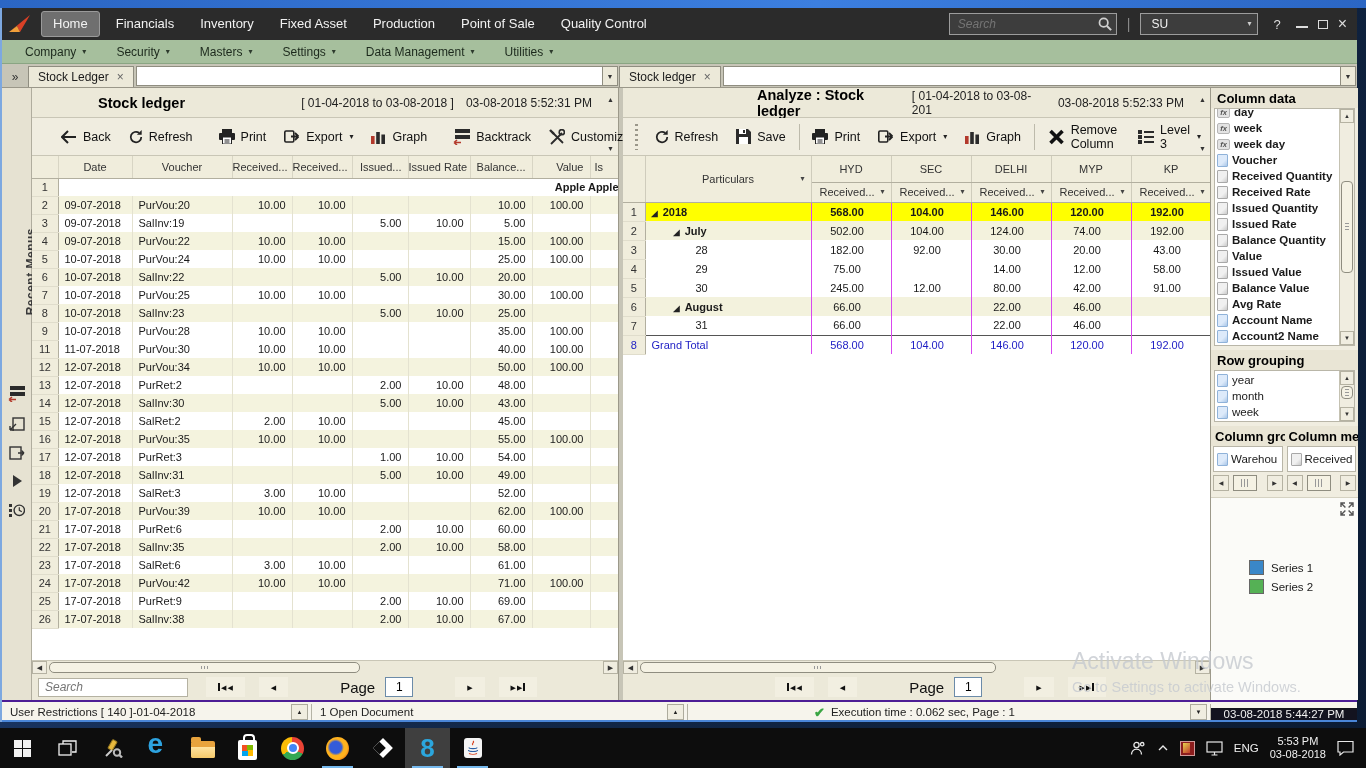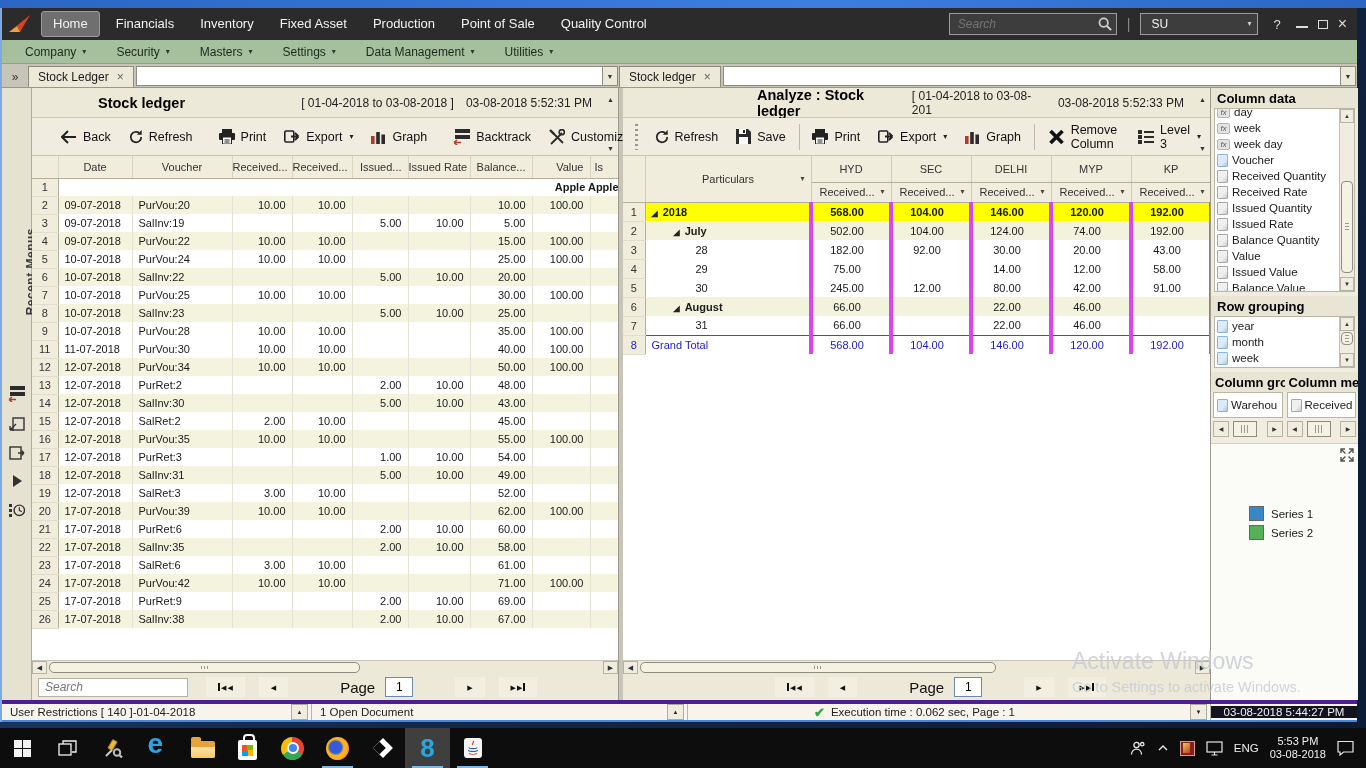--- a/index.html
+++ b/index.html
@@ -99,21 +99,21 @@
   .grid tr.even td:not(.rownum) { background:#f4f3de; }
   .grid td.txt { padding-left:6px; text-align:left; }
   .grid td.num { padding-right:6px; text-align:right; }
   .grid tr.group-row td.group-cell { font-weight:bold; padding-left:6px; text-align:right; }
 
   .pivot th { background:#f0eddc; border-right:1px solid #cfccbc; border-bottom:1px solid #b2af9f;
               font-weight:normal; color:#333; overflow:hidden; white-space:nowrap; position:relative; }
   .pivot th.h1 { height:26px; text-align:center; }
   .pivot th.h2 { height:20px; text-align:left; padding-left:8px; }
   .pivot th .flt { position:absolute; right:6px; top:50%; transform:translateY(-50%); font-size:8px; color:#444; }
-  .pivot td { border-right:4px solid #d946ef; height:19px; overflow:hidden; white-space:nowrap; }
+  .pivot td { border-right:1px solid #d946ef; height:19px; overflow:hidden; white-space:nowrap; }
   .pivot td.val { text-align:center; padding-right:8px; }
   .pivot td.plabel { text-align:left; }
   .pivot .exp { font-size:8px; margin-right:5px; color:#222; }
   .pivot tr.grp td:not(.rownum) { background:#f3f2dd; }
   .pivot tr.grp td.plabel { font-weight:bold; }
   .pivot tr.hl td:not(.rownum) { background:#ffff00; font-weight:bold; }
   .pivot tr.grand td { border-top:1px solid #555; color:#1c1cc4; }
 
   .hscroll { height:14px; display:flex; align-items:stretch; background:#ece9d9;
              border-top:1px solid #c9c6b6; flex:none; }
@@ -134,21 +134,21 @@
   .pg-btn span { font-size:7px; }
   .pg-bar { width:2px; height:8px; background:#111; }
   .pg-label { color:#111; font-size:15px; }
   .pg-num { width:28px; height:20px; border:1px solid #6b8ba9; background:#fff; text-align:center;
             font-size:12px; font-family:inherit; outline:none; }
 
   
   .sidebar { width:147px; background:#f0ede0; display:flex; flex-direction:column; flex:none; font-size:11.5px; }
   .sb-header { font-weight:bold; font-size:13px; padding:3px 6px 2px; color:#000; background:#e9e5d5; flex:none; }
   .sb-box { background:#fff; border:1px solid #b9b6a8; margin:0 3px; position:relative; overflow:hidden; }
-  .cd-box { height:184px; flex:none; } .rg-box { height:52px; flex:none;text-align:center; }
+  .cd-box { height:238px; flex:none;font-weight:bold; } .rg-box { height:52px; flex:none;text-align:center; }
   .sb-inner { padding:1px 2px; }
   .cd-box .sb-inner { margin-top:-6px; }
   .sb-item { display:flex; align-items:center; gap:4px; height:16px; overflow:hidden; white-space:nowrap; }
   .fx-icon { width:13px; height:11px; background:#e3e3e3; border:1px solid #b5b5b5; border-radius:2px;
              font-size:7.5px; font-style:italic; color:#555; display:flex; align-items:center;
              justify-content:center; flex:none; }
   .file-blue, .file-gray { width:11px; height:13px; flex:none; border-radius:1px; position:relative; }
   .file-blue { background:linear-gradient(135deg,#ddeafa 60%,#a9c6e8); border:1px solid #8fb2d9; }
   .file-gray { background:linear-gradient(135deg,#f0f0f0 60%,#c9c9c9); border:1px solid #a8a8a8; }
   .vscroll { position:absolute; right:0; top:0; bottom:0; width:15px; background:#f0ede0;
@@ -170,22 +170,22 @@
   .ms-thumb { width:24px; margin:0 4px; background:#f5f2e4; border:1px solid #8f8d80; position:relative; }
   .ms-thumb::after { content:''; position:absolute; top:3px; bottom:3px; left:50%; width:8px; transform:translateX(-50%);
             background:repeating-linear-gradient(90deg,#999 0 1px,transparent 1px 3px); }
   .sb-chart { flex:1; background:#fbfbf8; margin-top:6px; position:relative; border-top:1px solid #d5d2c2; }
   .chart-expand { position:absolute; top:4px; right:4px; }
   .legend { position:absolute; top:62px; left:38px; }
   .legend-row { display:flex; align-items:center; gap:7px; margin-bottom:4px; }
   .legend-sq { width:15px; height:15px; border:1px solid #666; }
 
   
-  .statusbar { height:22px; background:#f6f4ec; border-top:4px solid #4c1d95; border-bottom:2px solid #4a86d8;
-               display:flex; align-items:center; flex:none; font-size:11.5px; }
+  .statusbar { height:22px; background:#f6f4ec; border-top:2px solid #4c1d95; border-bottom:2px solid #4a86d8;
+               display:flex; align-items:flex-end; flex:none; font-size:11.5px; }
   .sb-sec { display:flex; align-items:center; border-right:1px solid #b5b3a6; padding-left:8px; color:#222; }
   .s1 { width:310px; } .s2 { width:376px; } .s3 { flex:1; padding-left:126px; }
   .s4 { width:146px; background:#13131f; color:#f0f0f0; border-right:none; justify-content:center; padding-left:0; }
   .sb-spin { width:17px; height:16px; border:1px solid #adab9d; background:#f0ede0; margin-left:auto; margin-right:3px;
              font-size:6px; display:flex; align-items:center; justify-content:center; color:#222; }
   .check { color:#3aa544; font-size:13px; margin-right:6px; font-weight:bold; }
 
   
   .watermark { position:absolute; left:1072px; top:648px; z-index:40; color:#c6cad0; opacity:.8; pointer-events:none; }
   .wm1 { font-size:23px; } .wm2 { font-size:14.5px; margin-top:4px; }

